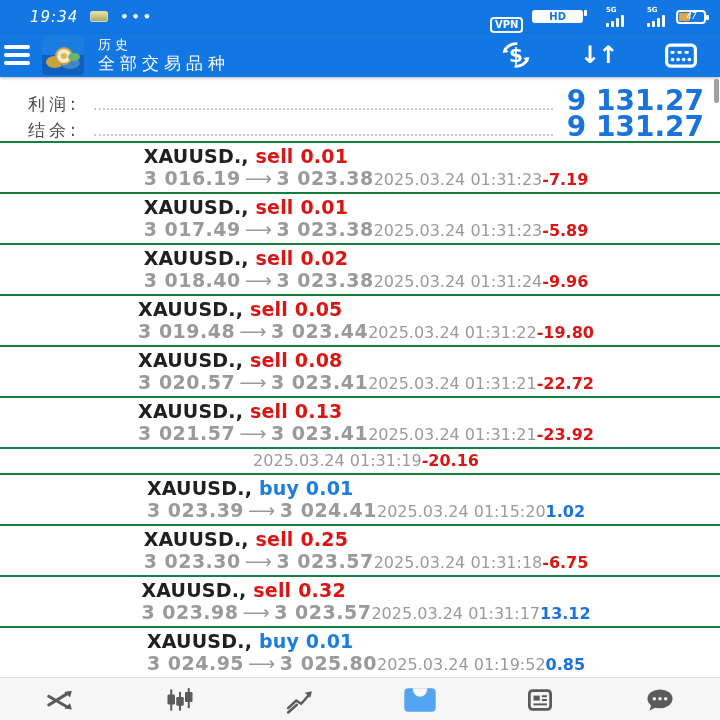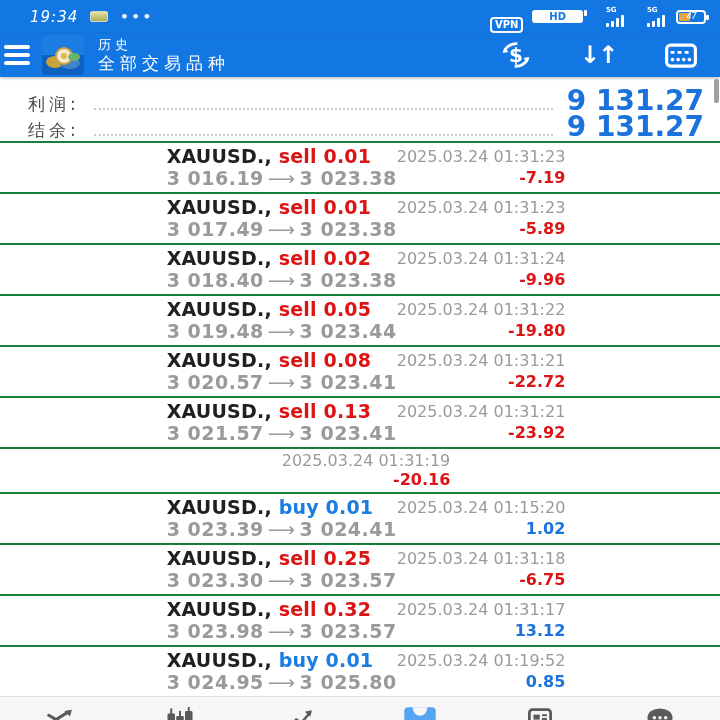--- a/index.html
+++ b/index.html
@@ -78,21 +78,21 @@
   
   .trades{flex:1 1 auto;display:flex;flex-direction:column;background:#fff;}
   .trade-row{flex:1;display:flex;justify-content:center;
     padding:2px 16px 3px 28px;border-top:2px solid #15803d;cursor:pointer;}
   .trade-left{display:flex;flex-direction:column;justify-content:space-evenly;}
   .trade-line1{font-size:19px;font-weight:bold;color:var(--dark-text);letter-spacing:.2px;}
   .side.sell{color:var(--red);}
   .side.buy{color:#1b7ce2;}
   .trade-line2{font-size:19px;font-weight:600;color:var(--gray-text);letter-spacing:.5px;}
   .arrow{font-weight:400;margin:0 4px;}
-  .trade-right{display:flex;flex-direction:column;justify-content:space-evenly;align-items:flex-end;}
+  .trade-right{display:flex;flex-direction:row;justify-content:space-evenly;align-items:flex-end;}
   .trade-date{font-size:16px;color:var(--gray-text);}
   .trade-profit{font-size:16px;font-weight:bold;}
   .trade-profit.neg{color:var(--red);}
   .trade-profit.pos{color:var(--blue-text);}
 
   
   .navbar{height:52px;flex:0 0 auto;background:#f6f6f6;border-top:1px solid #dedede;
     display:flex;align-items:flex-start;justify-content:space-around;position:relative;
     padding-top:7px;}
   .nav-item{width:70px;display:flex;justify-content:center;cursor:pointer;}

